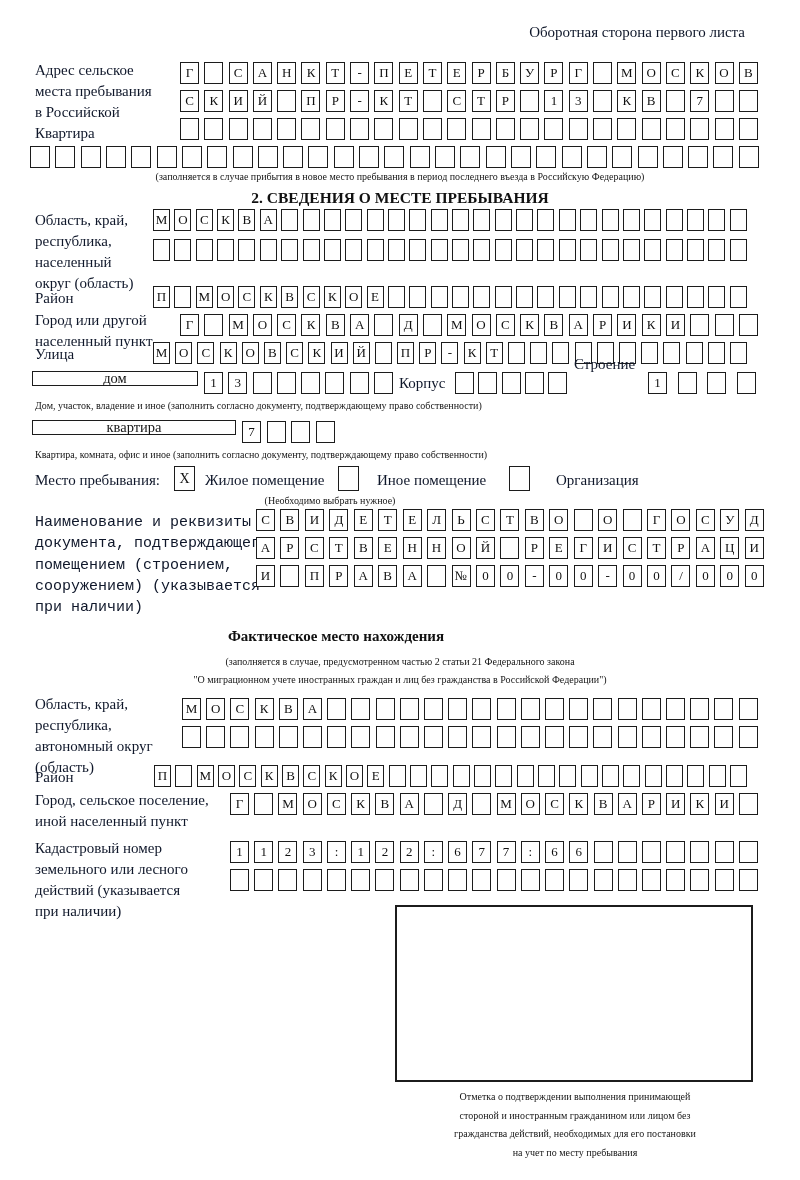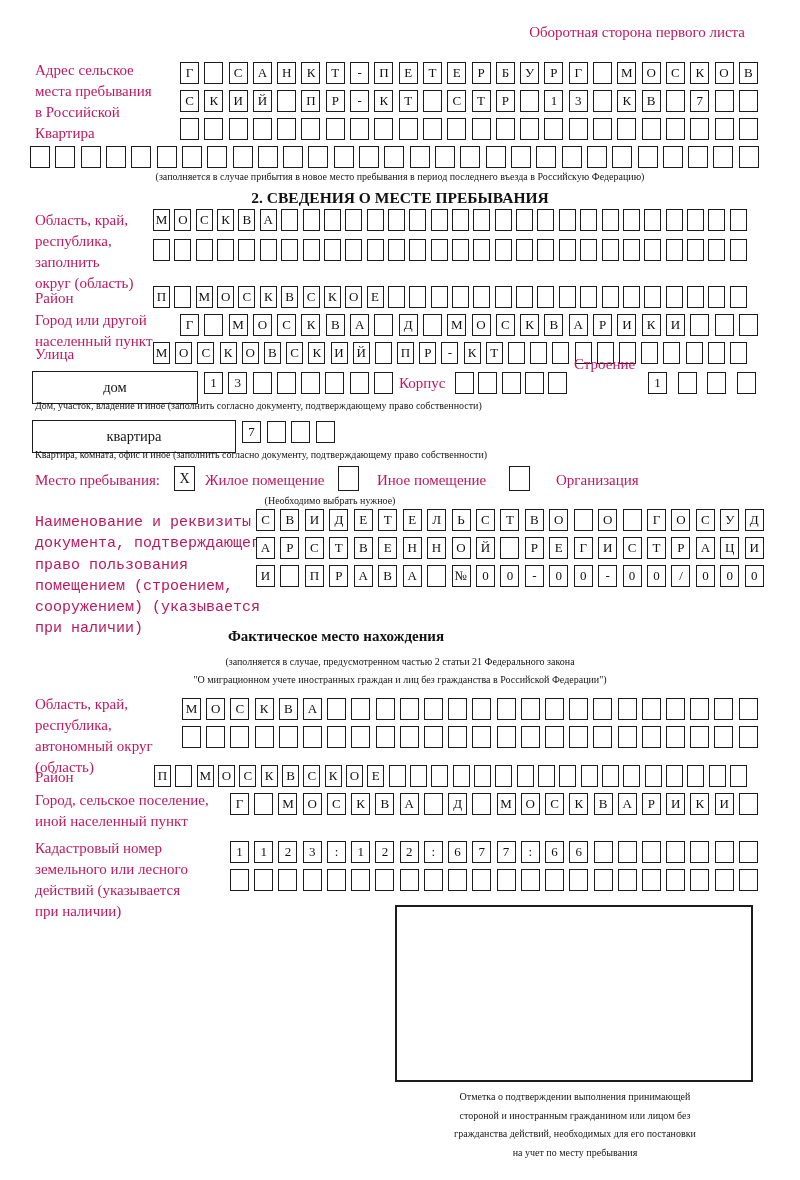--- a/index.html
+++ b/index.html
@@ -2,38 +2,38 @@
 <html><head>
 <meta charset="utf-8">
 <style>
   html,body{margin:0;padding:0;}
   body{
     width:800px;height:1180px;position:relative;background:#ffffff;
     font-family:"Liberation Serif","DejaVu Serif",serif;color:#111;
     overflow:hidden;
   }
   .abs{position:absolute;}
-  .lbl{font-size:15px;line-height:21px;color:#be185d;}
+  .lbl{font-size:15px;line-height:21px;color:#0f172a;}
   .note{font-size:10px;color:#151515;}
   .title{font-size:15.5px;font-weight:bold;color:#111;}
   .center{text-align:center;}
   .right{text-align:right;}
   
   .boxrow{display:flex;justify-content:space-between;}
   .cell{
     box-sizing:border-box;flex:0 0 auto;height:22px;background:#fff;
     border:1.6px solid #1c1c1c;display:flex;align-items:center;justify-content:center;
     font-size:13px;line-height:20px;color:#101010;
   }
   .cw17 .cell{width:17px;}
   .cw19 .cell{width:19px;}
   .cw20 .cell{width:20px;}
   
   .widebox{
-    box-sizing:border-box;border:1.6px solid #1c1c1c;height:33px;background:#fff;
+    box-sizing:border-box;border:1.6px solid #1c1c1c;height:15px;background:#fff;
     display:flex;align-items:center;justify-content:center;font-size:14.5px;color:#151515;
   }
   .checkbox{
     box-sizing:border-box;border:1.6px solid #1c1c1c;width:21px;height:25px;background:#fff;
     display:flex;align-items:center;justify-content:center;font-size:14px;color:#101010;
   }
   .stampbox{
     box-sizing:border-box;border:2px solid #1c1c1c;background:#fff;
   }
   .lines div{white-space:nowrap;}
@@ -158,21 +158,21 @@
     <span class="cell"></span>
     <span class="cell"></span>
   </div>
 <div class="abs note center" style="left:0;top:171px;width:800px;">(заполняется в случае прибытия в новое место пребывания в период последнего въезда в Российскую Федерацию)</div>
 
 <div class="abs title center" style="left:0;top:189px;width:800px;">2. СВЕДЕНИЯ О МЕСТЕ ПРЕБЫВАНИЯ</div>
 
 <div class="abs lbl lines" style="left:35px;top:210px;">
     <div>Область, край,</div>
     <div>республика,</div>
-    <div>заполнить</div>
+    <div>населенный</div>
     <div>округ (область)</div>
   </div>
 <div class="abs boxrow cw17" style="left:153px;top:209px;width:594px;">
     <span class="cell">М</span>
     <span class="cell">О</span>
     <span class="cell">С</span>
     <span class="cell">К</span>
     <span class="cell">В</span>
     <span class="cell">А</span>
     <span class="cell"></span>
@@ -365,21 +365,20 @@
 <div class="abs lbl" style="left:205px;top:470px;">Жилое помещение</div>
 <div class="abs checkbox" style="left:338px;top:466px;"></div>
 <div class="abs lbl" style="left:377px;top:470px;">Иное помещение</div>
 <div class="abs checkbox" style="left:509px;top:466px;"></div>
 <div class="abs lbl" style="left:556px;top:470px;">Организация</div>
 <div class="abs note center" style="left:180px;top:495px;width:300px;">(Необходимо выбрать нужное)</div>
 
 <div class="abs lbl lines" style="left:35px;top:512px;line-height:21.3px;font-family:Liberation Mono, monospace;">
     <div>Наименование и реквизиты</div>
     <div>документа, подтверждающего</div>
-    <div>право пользования</div>
     <div>помещением (строением,</div>
     <div>сооружением) (указывается</div>
     <div>при наличии)</div>
   </div>
 <div class="abs boxrow cw19" style="left:256px;top:509px;width:508px;">
     <span class="cell">С</span>
     <span class="cell">В</span>
     <span class="cell">И</span>
     <span class="cell">Д</span>
     <span class="cell">Е</span>

